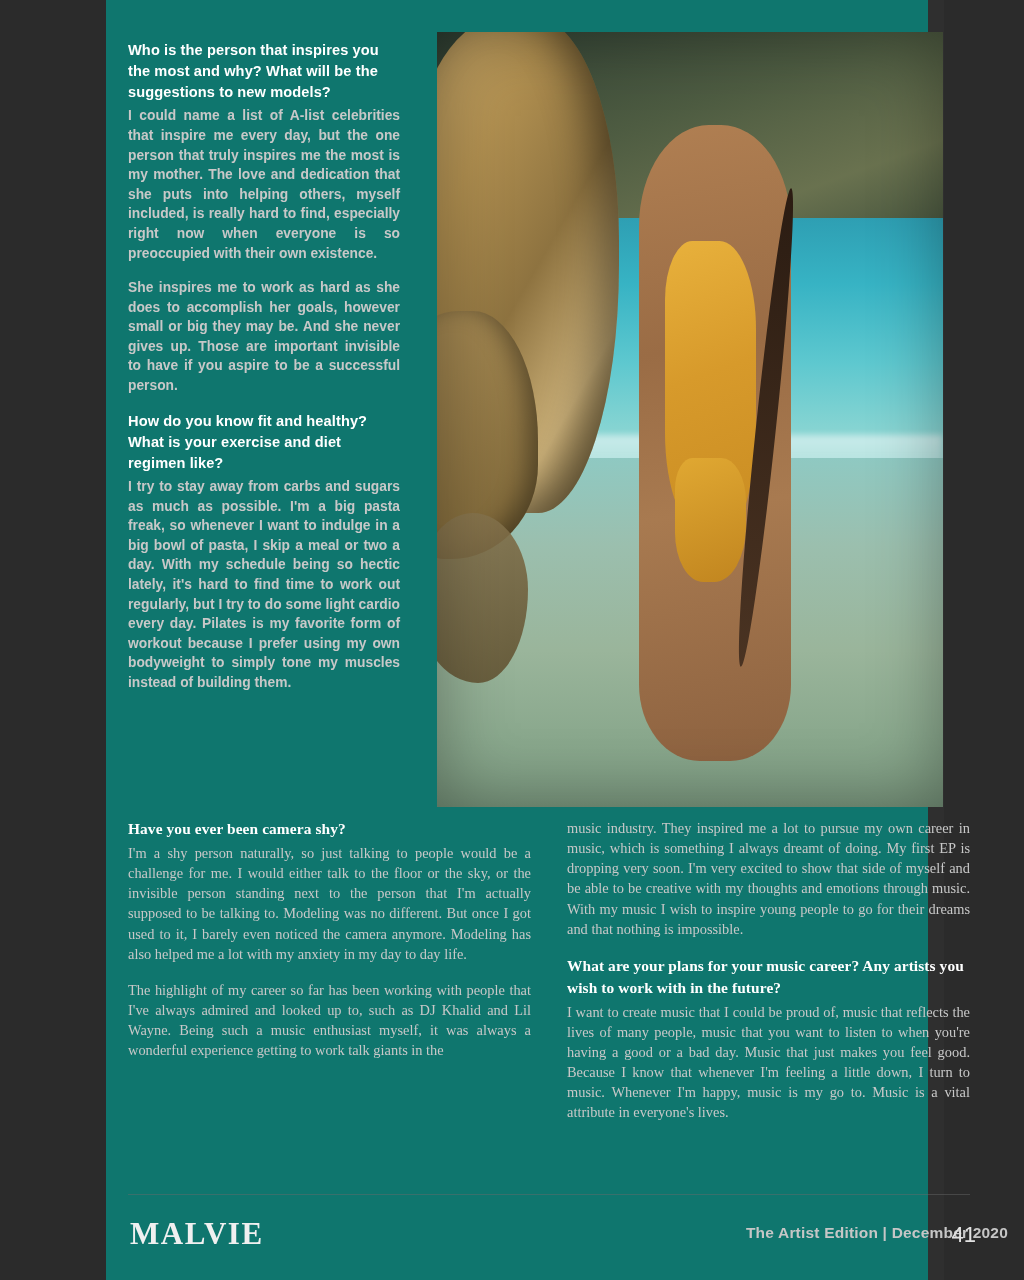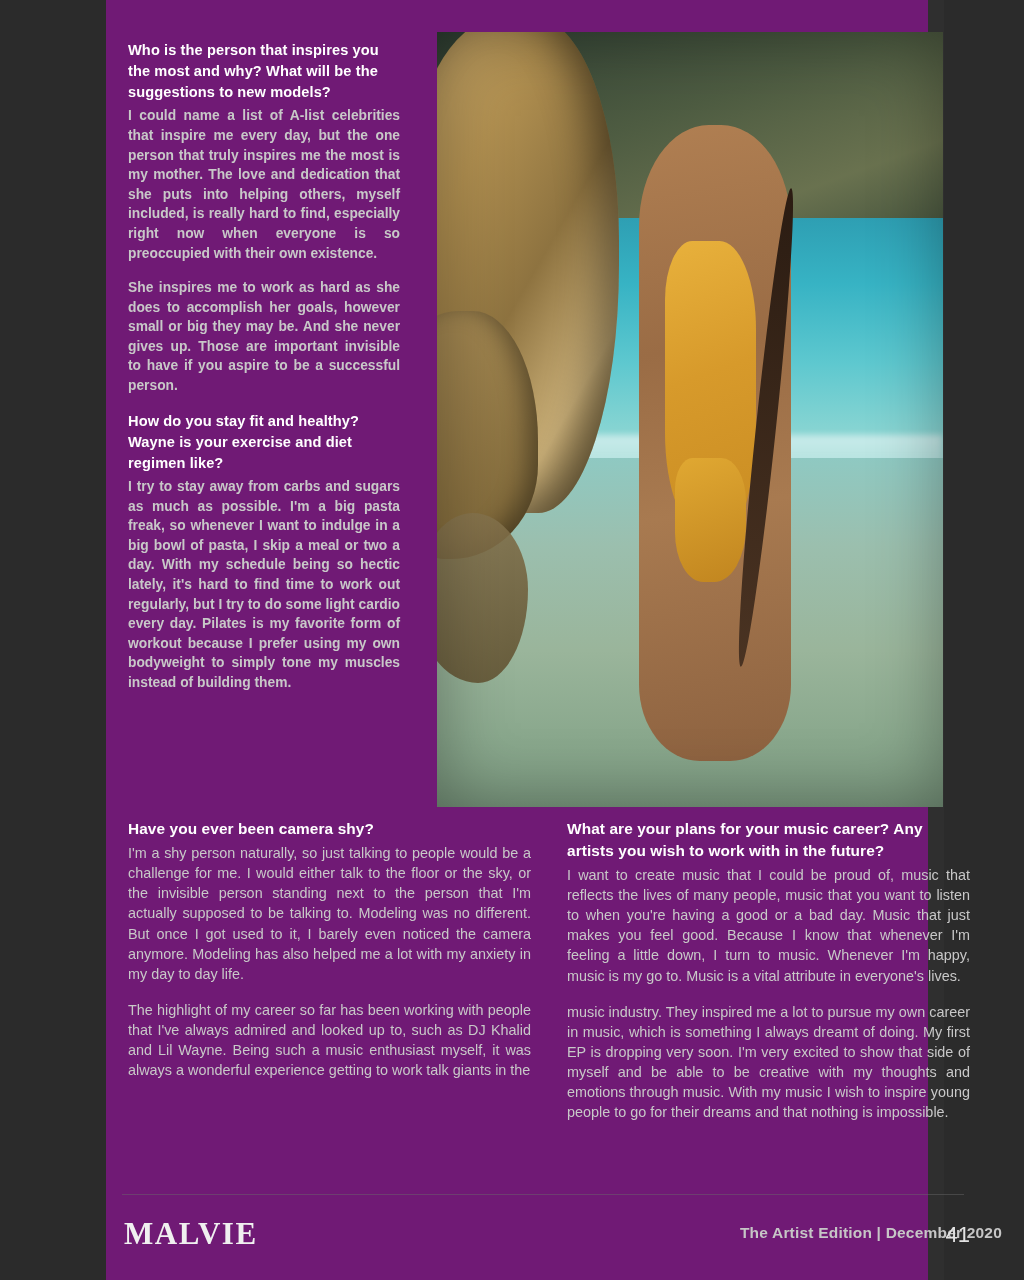--- a/index.html
+++ b/index.html
@@ -11,21 +11,21 @@
     width: 1024px;
     height: 1280px;
     font-family: "Liberation Sans", sans-serif;
     color: #cfcfcf;
     overflow: hidden;
   }
   .page {
     position: relative;
     width: 944px;
     height: 1280px;
-    background: #701a75;
+    background: #0f766e;
     box-sizing: border-box;
   }
   
   .gutter-left {
     position: absolute;
     left: 0; top: 0;
     width: 106px; height: 1280px;
     background: #2b2b2b;
   }
   .gutter-right {
@@ -152,20 +152,21 @@
   }
 
   
   .lower {
     position: absolute;
     left: 22px;
     top: 818px;
     width: 842px;
     display: flex;
     gap: 36px;
+    font-family: Liberation Serif, serif;
   }
   .col {
     width: 403px;
   }
 
   h3.q {
     font-size: 15.4px;
     line-height: 1.42;
     font-weight: bold;
     color: #ffffff;
@@ -189,21 +190,21 @@
     line-height: 1.42;
     margin-bottom: 15px;
     font-weight: bold;
   }
   .block { margin-bottom: 4px; }
   .block.gap-top { margin-top: 14px; }
 
   
   .footer {
     position: absolute;
-    left: 100px;
+    left: 106px;
     bottom: 0;
     width: 902px;
     height: 86px;
   }
   .footer-rule {
     position: absolute;
     left: 22px;
     top: 0;
     width: 842px;
     height: 1px;
@@ -252,21 +253,21 @@
 
       <div class="col-narrow">
 
         <div class="block">
           <h3 class="q">Who is the person that inspires you the most and why? What will be the suggestions to new models?</h3>
           <p class="a">I could name a list of A-list celebrities that inspire me every day, but the one person that truly inspires me the most is my mother. The love and dedication that she puts into helping others, myself included, is really hard to find, especially right now when everyone is so preoccupied with their own existence.</p>
           <p class="a">She inspires me to work as hard as she does to accomplish her goals, however small or big they may be. And she never gives up. Those are important invisible to have if you aspire to be a successful person.</p>
         </div>
 
         <div class="block gap-top">
-          <h3 class="q">How do you stay fit and healthy? Wayne is your exercise and diet regimen like?</h3>
+          <h3 class="q">How do you know fit and healthy? What is your exercise and diet regimen like?</h3>
           <p class="a">I try to stay away from carbs and sugars as much as possible. I'm a big pasta freak, so whenever I want to indulge in a big bowl of pasta, I skip a meal or two a day. With my schedule being so hectic lately, it's hard to find time to work out regularly, but I try to do some light cardio every day. Pilates is my favorite form of workout because I prefer using my own bodyweight to simply tone my muscles instead of building them.</p>
         </div>
 
       </div>
 
       <div class="photo">
         <div class="ph-sky"></div>
         <div class="ph-cliff-far"></div>
         <div class="ph-sea"></div>
         <div class="ph-foam"></div>
@@ -290,25 +291,25 @@
           <h3 class="q">Have you ever been camera shy?</h3>
           <p class="a">I'm a shy person naturally, so just talking to people would be a challenge for me. I would either talk to the floor or the sky, or the invisible person standing next to the person that I'm actually supposed to be talking to. Modeling was no different. But once I got used to it, I barely even noticed the camera anymore. Modeling has also helped me a lot with my anxiety in my day to day life.</p>
         </div>
         <div class="block">
           <p class="a">The highlight of my career so far has been working with people that I've always admired and looked up to, such as DJ Khalid and Lil Wayne. Being such a music enthusiast myself, it was always a wonderful experience getting to work talk giants in the</p>
         </div>
       </div>
 
       <div class="col">
         <div class="block">
+          <p class="a">music industry. They inspired me a lot to pursue my own career in music, which is something I always dreamt of doing. My first EP is dropping very soon. I'm very excited to show that side of myself and be able to be creative with my thoughts and emotions through music. With my music I wish to inspire young people to go for their dreams and that nothing is impossible.</p>
+        </div>
+        <div class="block">
           <h3 class="q">What are your plans for your music career? Any artists you wish to work with in the future?</h3>
           <p class="a">I want to create music that I could be proud of, music that reflects the lives of many people, music that you want to listen to when you're having a good or a bad day. Music that just makes you feel good. Because I know that whenever I'm feeling a little down, I turn to music. Whenever I'm happy, music is my go to. Music is a vital attribute in everyone's lives.</p>
-        </div>
-        <div class="block">
-          <p class="a">music industry. They inspired me a lot to pursue my own career in music, which is something I always dreamt of doing. My first EP is dropping very soon. I'm very excited to show that side of myself and be able to be creative with my thoughts and emotions through music. With my music I wish to inspire young people to go for their dreams and that nothing is impossible.</p>
         </div>
       </div>
 
     </div>
   </div>
 
   <div class="footer">
     <div class="footer-rule"></div>
     <div class="brand">MALVIE</div>
     <div class="edition">The Artist Edition | December 2020</div>

